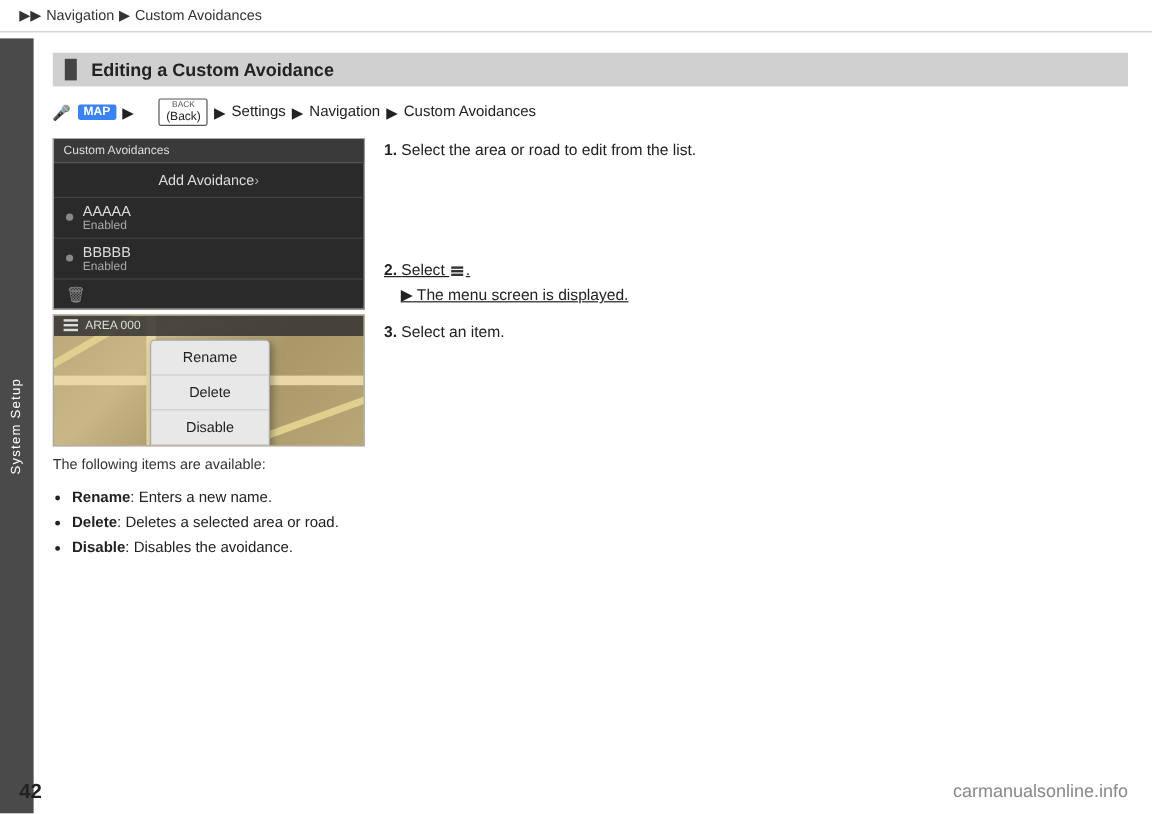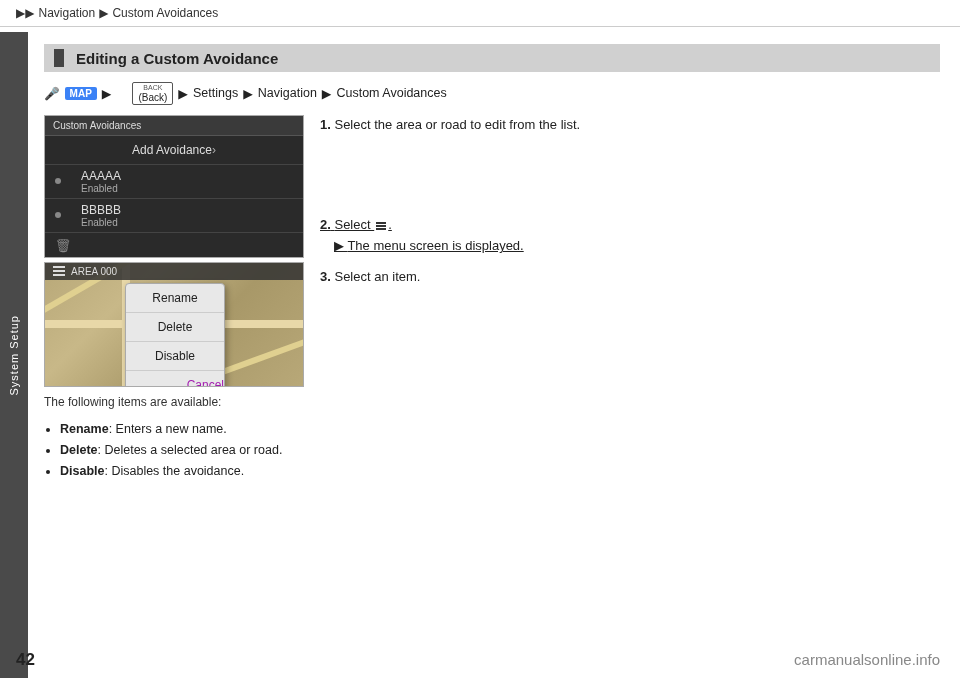--- a/index.html
+++ b/index.html
@@ -146,21 +146,21 @@
       color: #ddd;
       font-size: 12px;
     }
     .ui-add-row .chevron { color: #aaa; font-size: 12px; }
 
     .ui-item {
       display: flex;
       align-items: center;
       padding: 4px 10px;
       border-bottom: 1px solid #444;
-      gap: 20px;
+      gap: 8px;
     }
     .ui-item-bullet {
       width: 6px;
       height: 6px;
       background: #888;
       border-radius: 50%;
       flex-shrink: 0;
     }
     .ui-item-text .item-name { color: #ddd; font-size: 12px; }
     .ui-item-text .item-status { color: #aaa; font-size: 10px; }
@@ -176,21 +176,21 @@
       height: 14px;
       color: #888;
       font-size: 13px;
     }
 
     
     .map-screen {
       border: 1px solid #aaa;
       background: #c8b88a;
       position: relative;
-      height: 125px;
+      height: 110px;
       overflow: hidden;
     }
     .map-bg {
       position: absolute;
       inset: 0;
       background: linear-gradient(135deg, #b8a878 0%, #c8b888 30%, #a89868 60%, #b8a878 100%);
     }
     .map-road-h {
       position: absolute;
       background: #e8d8a8;

